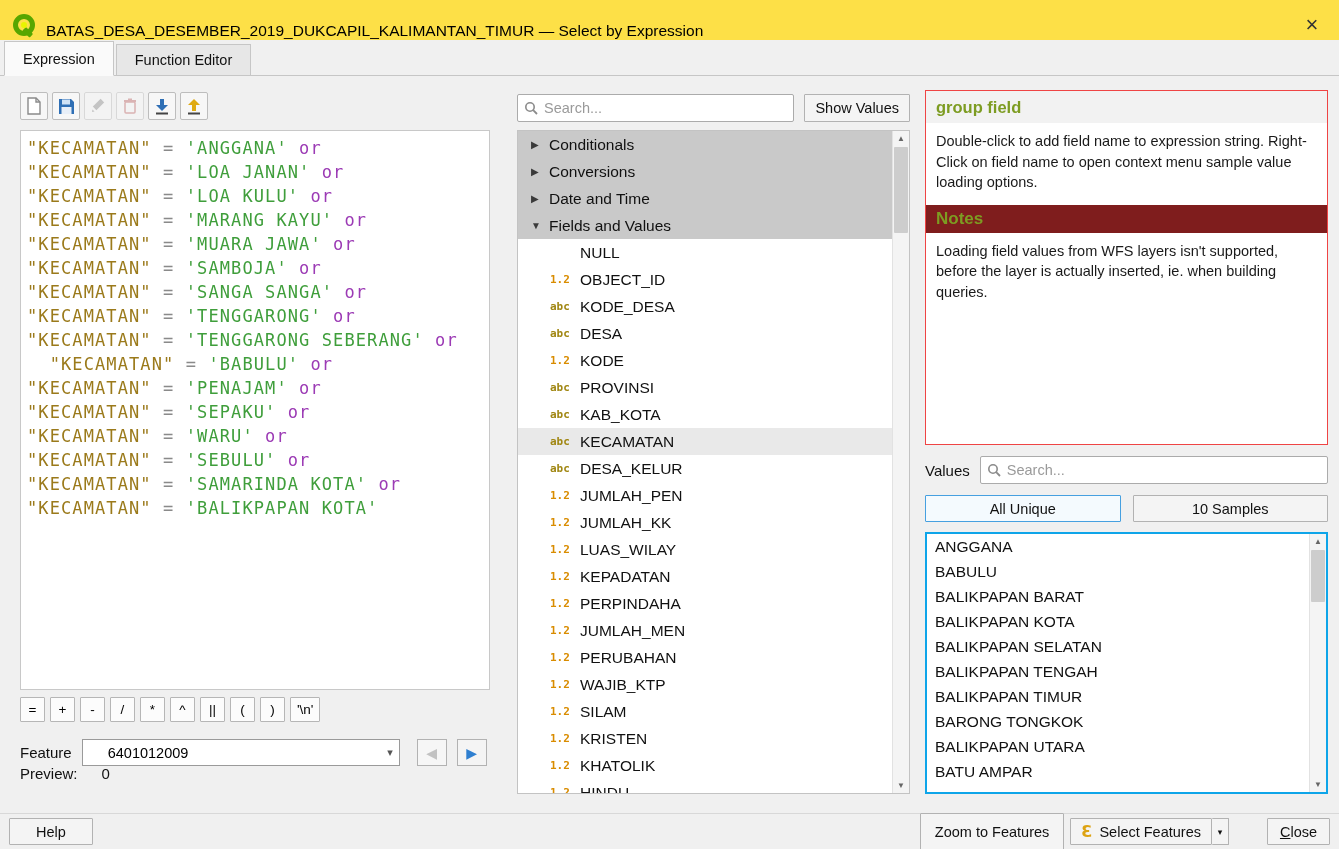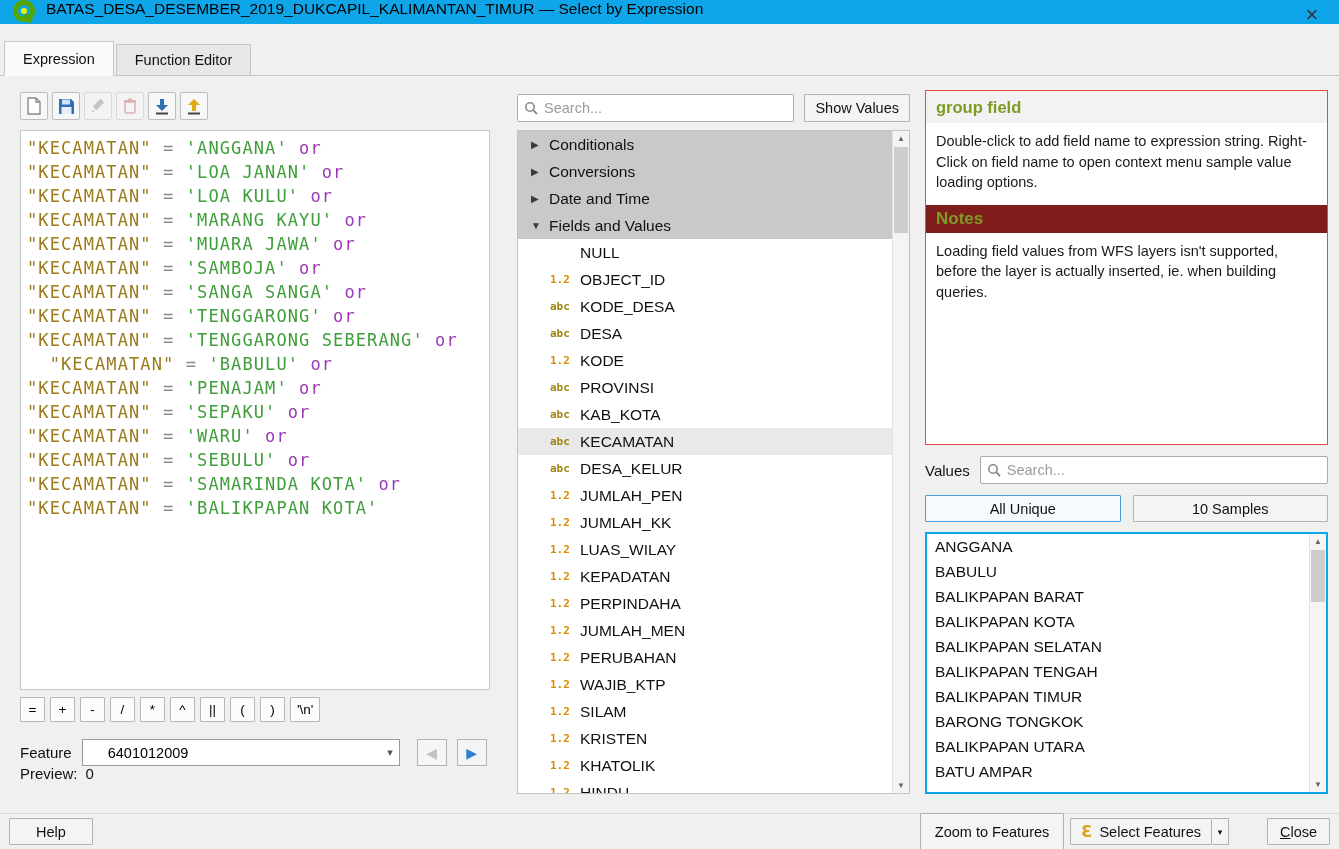--- a/index.html
+++ b/index.html
@@ -1,21 +1,21 @@
 <!DOCTYPE html>
 <html style="--header-green: #7d9c22; --all-unique-border: #46a0e0; --field-token: #9b7a1b; --string-token: #3f9e3b; --keyword-token: #9c3bb5; --operator-token: #8a8a8a; --badge-number: #d98c00; --badge-string: #a08611;"><head>
 <meta charset="utf-8">
 <style>
   * { box-sizing: border-box; margin: 0; padding: 0; }
   html,body { width:1339px; height:849px; overflow:hidden; }
   body { font-family:"Liberation Sans", sans-serif; background:#fff; color:#111; }
   .dialog { position:relative; width:1339px; height:849px; background:#f0f0f0; overflow:hidden; }
 
   
-  .titlebar { position:absolute; top:0; left:0; right:0; height:24px; background:#0ea5e9; display:flex; align-items:flex-start; padding:0 12px; }
+  .titlebar { position:absolute; top:0; left:0; right:0; height:40px; background:#fde047; display:flex; align-items:flex-end; padding:0 12px; }
   .qgis-logo { width:26px; height:26px; margin-right:8px; flex:0 0 auto; }
   .window-title { font-size:15.5px; color:#000; }
   .close-x { margin-left:auto; font-size:22px; color:#333; width:30px; text-align:center; cursor:default; line-height:30px; }
 
   
   .tabbar { position:absolute; top:40px; left:0; right:0; height:36px; background:#f0f0f0; display:flex; align-items:flex-end; padding-left:4px; border-bottom:1px solid #c6c6c6; }
   .tab { height:31px; display:flex; align-items:center; padding:0 18px; font-size:14.5px; background:#e7e7e7; border:1px solid #c6c6c6; border-bottom:none; margin-right:2px; }
   .tab.active { height:35px; background:#fafafa; margin-bottom:-1px; border-bottom:1px solid #fafafa; z-index:2; }
 
   
@@ -39,21 +39,21 @@
 
   .feature-row { position:absolute; left:20px; top:739px; height:27px; display:flex; align-items:center; }
   .feature-label { font-size:15px; margin-right:10px; }
   .combo { width:318px; height:27px; background:#fff; border:1px solid #9a9a9a; display:flex; align-items:center; padding-left:25px; position:relative; }
   .combo input { border:none; outline:none; font-size:14.5px; width:270px; font-family:"Liberation Sans",sans-serif; background:transparent; }
   .combo-arrow { position:absolute; right:6px; font-size:11px; color:#555; }
   .nav-btn { width:30px; height:27px; background:#f4f4f4; border:1px solid #b2b2b2; display:flex; align-items:center; justify-content:center; font-size:14px; }
   .nav-btn.prev { margin-left:17px; color:#c2c2c2; background:#f6f6f6; }
   .nav-btn.next { margin-left:10px; color:#2f7fd0; }
 
-  .preview-row { position:absolute; left:20px; top:765px; font-size:15px; display:flex; gap:8px; }
+  .preview-row { position:absolute; left:20px; top:765px; font-size:15px; display:flex; gap:24px; }
 
   
   .fn-search-row { position:absolute; left:517px; top:94px; width:393px; height:28px; display:flex; gap:10px; }
   .search-box { flex:1; height:28px; background:#fff; border:1px solid #ababab; border-radius:2px; display:flex; align-items:center; padding:0 6px; }
   .search-box svg { flex:0 0 auto; margin-right:6px; }
   .search-box input { border:none; outline:none; flex:1; font-size:14.5px; color:#222; font-family:"Liberation Sans",sans-serif; background:transparent; }
   .search-box input::placeholder { color:#9a9a9a; }
   .show-values-btn { height:28px; padding:0 10px; }
 
   .tree { position:absolute; left:517px; top:130px; width:393px; height:664px; background:#fff; border:1px solid #c3c3c3; overflow:hidden; }

